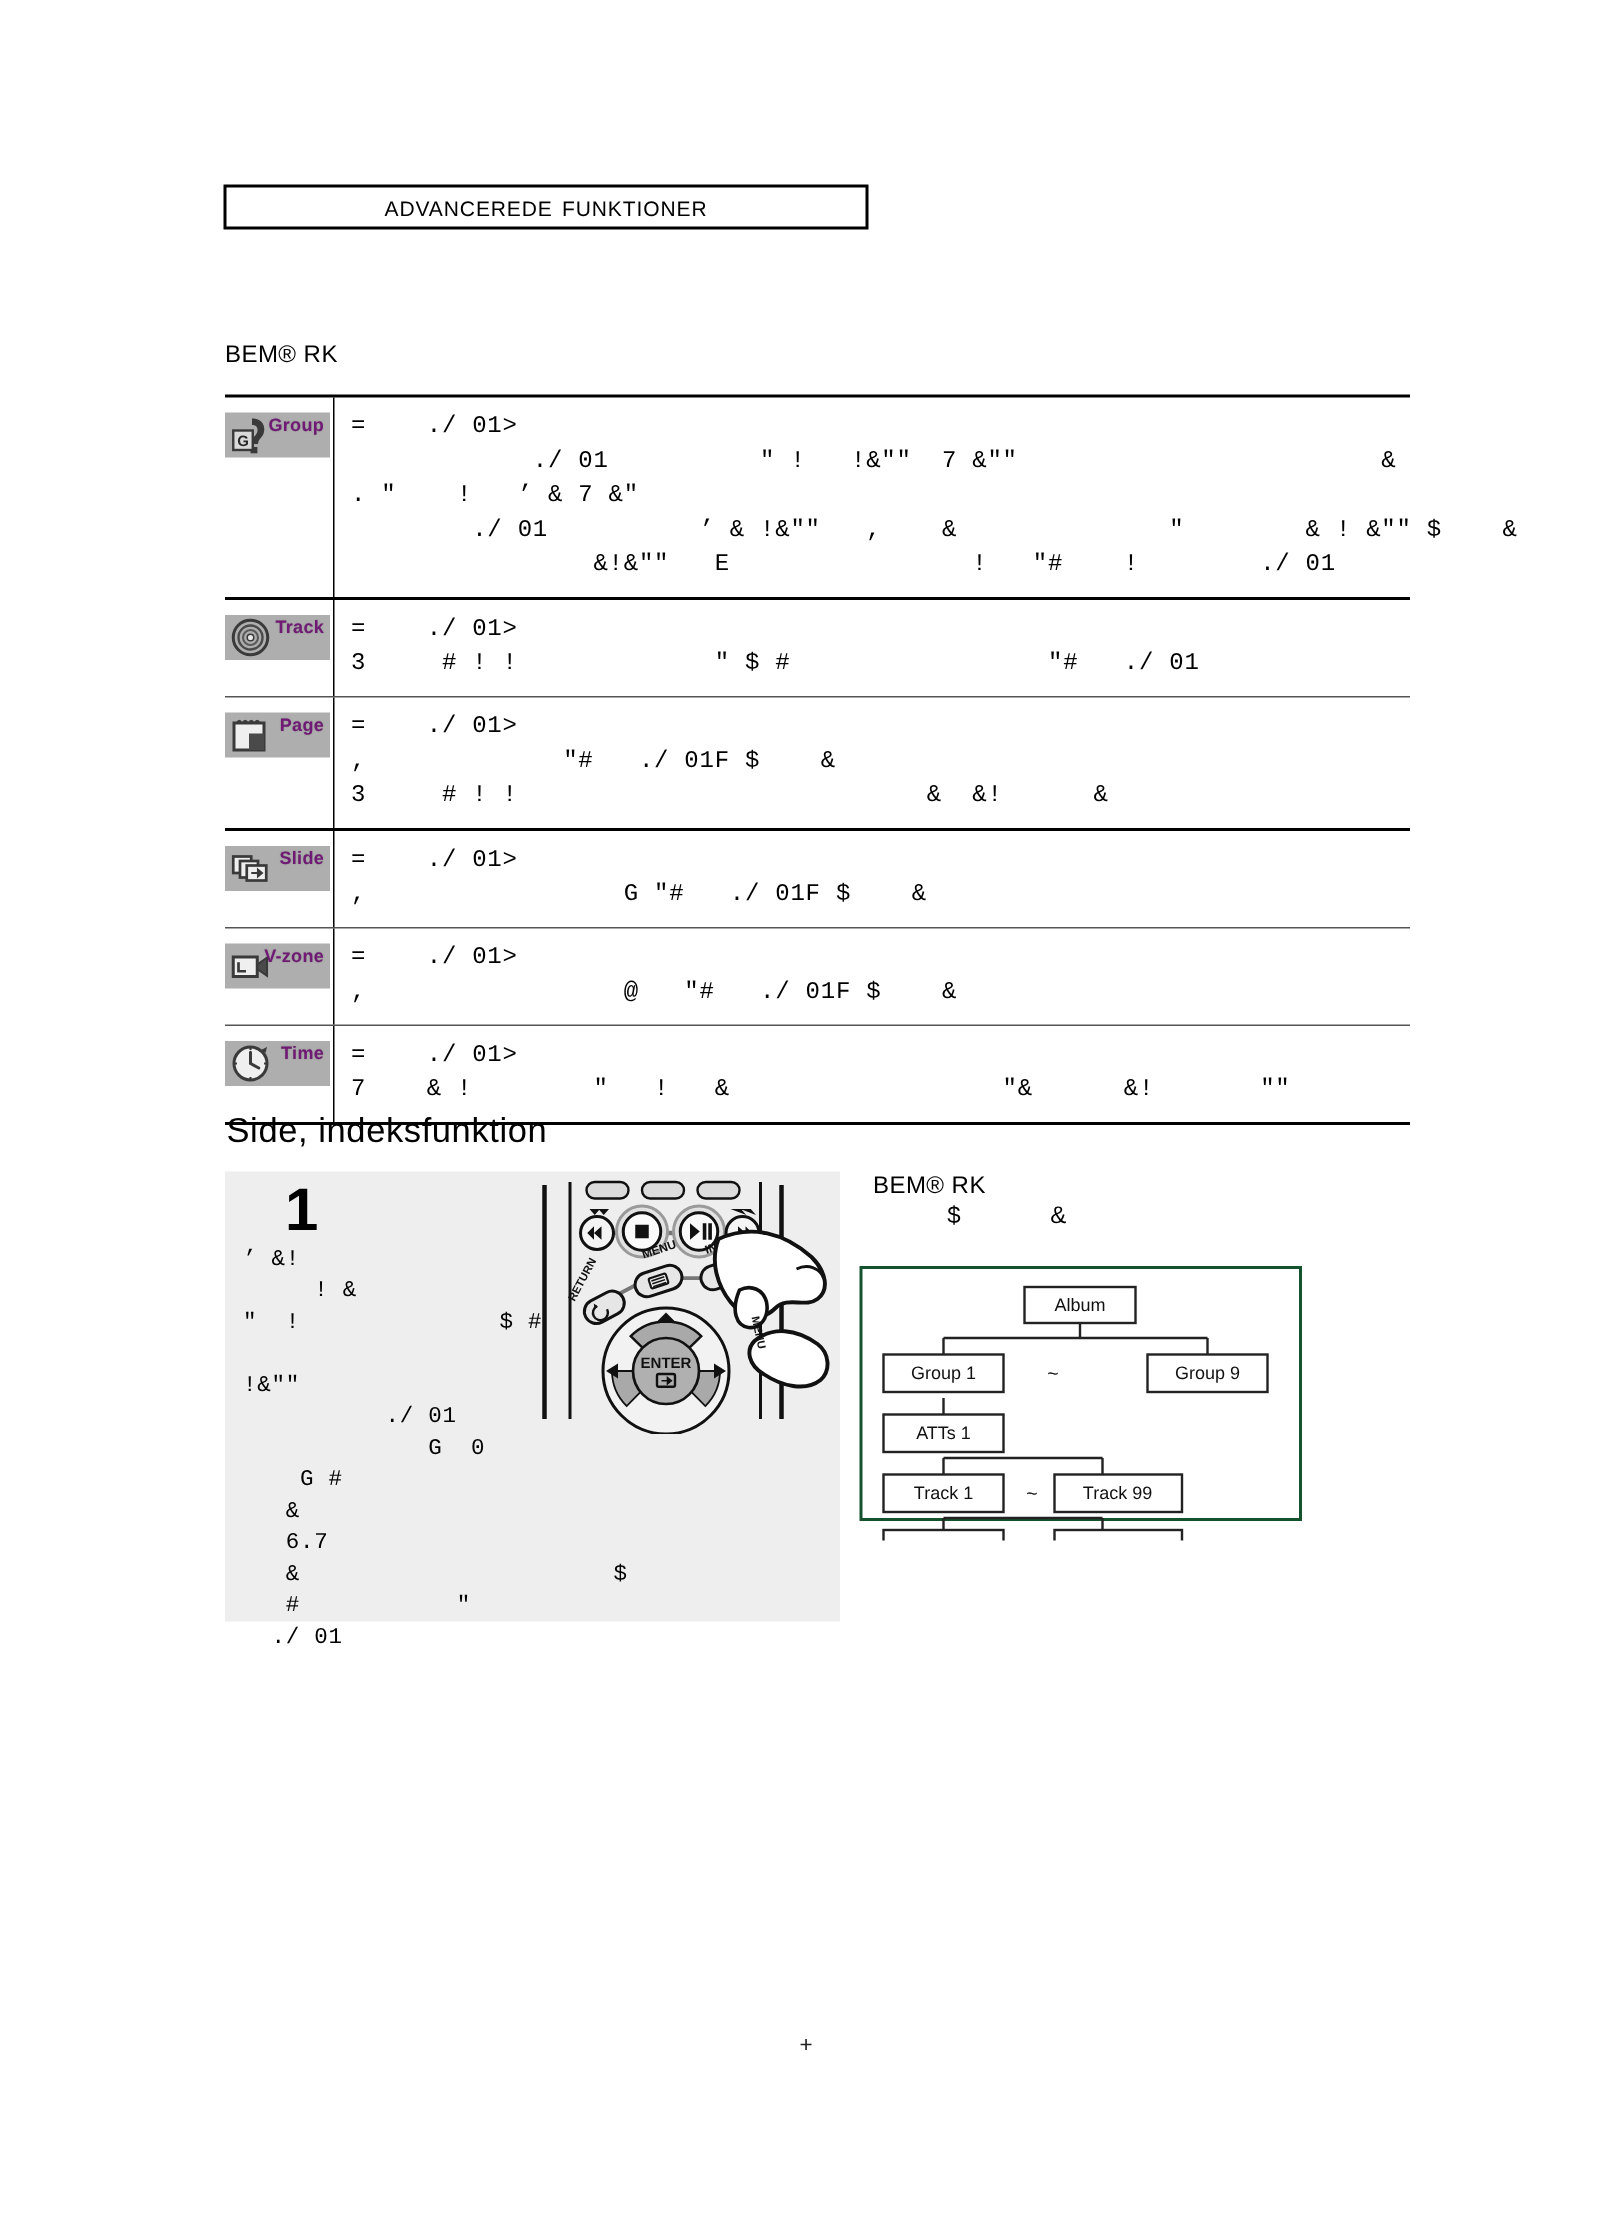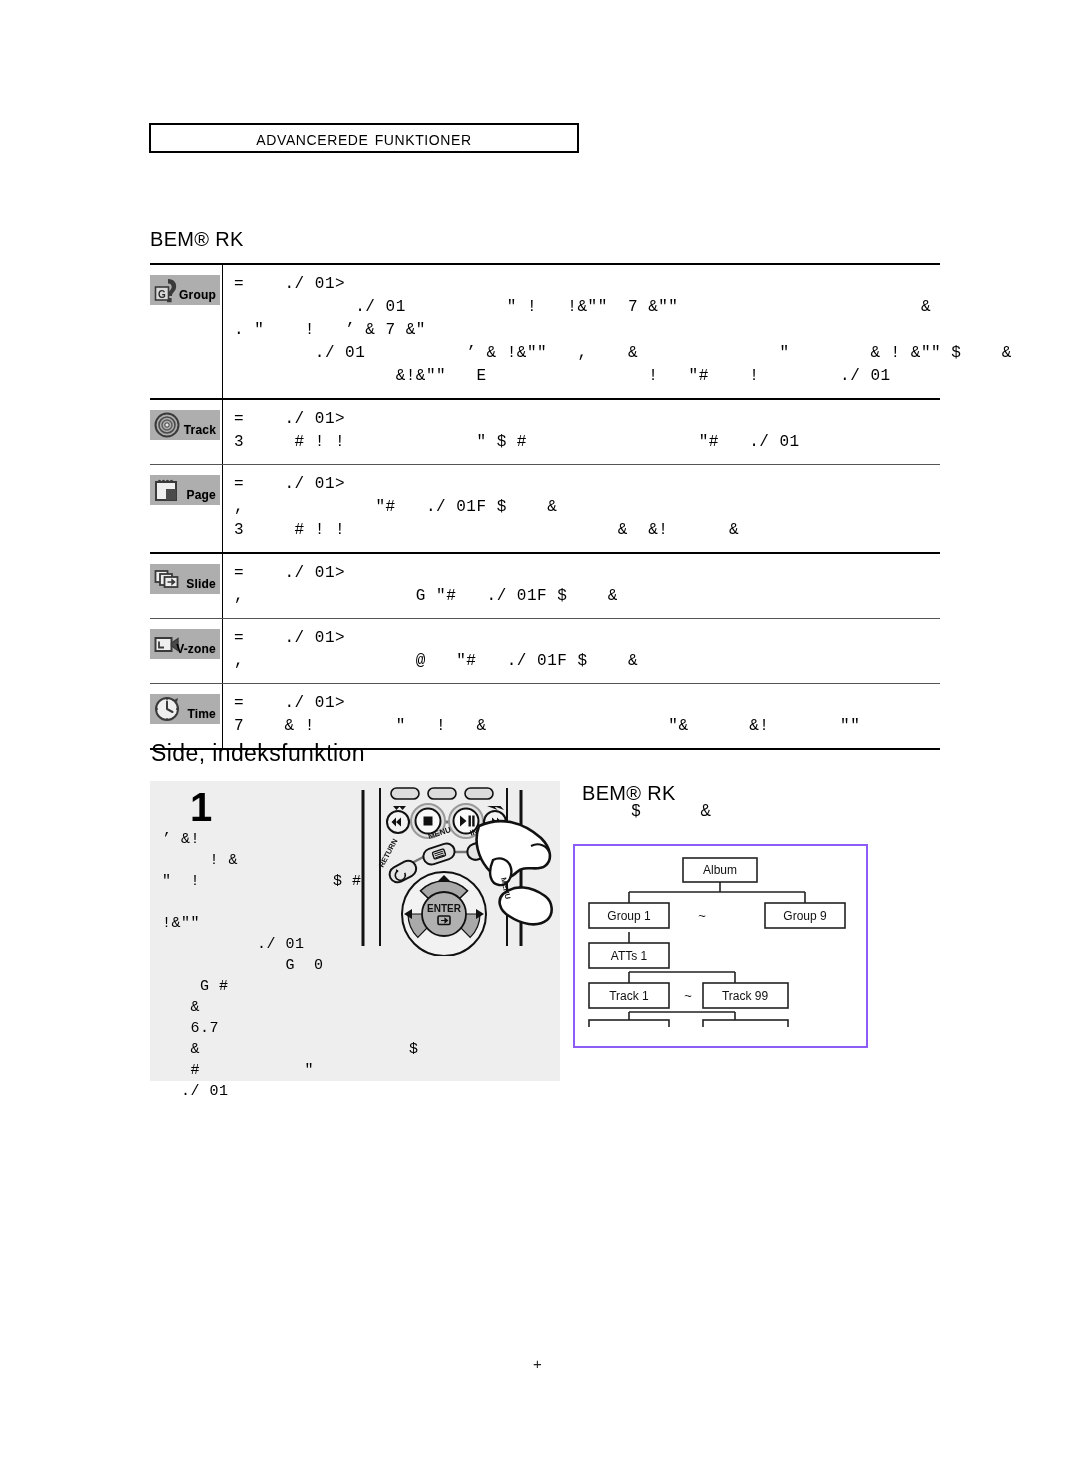--- a/index.html
+++ b/index.html
@@ -34,21 +34,21 @@
     letter-spacing: 0.6px;
     font-variant: small-caps;
     text-transform: lowercase;
     font-weight: 400;
   }
   .title-text::first-letter { font-size: 20px; }
 
   
   .note-label {
     position: absolute;
-    font-size: 20px;
+    font-size: 16px;
     letter-spacing: 0.3px;
   }
   #note-top { left: 150px; top: 228px; }
 
   
   .feature-table {
     position: absolute;
     left: 150px;
     top: 263px;
     width: 790px;
@@ -91,22 +91,22 @@
   .badge {
     position: relative;
     width: 70px;
     height: 30px;
     background: #aeaeae;
     display: block;
   }
   .badge-label {
     position: absolute;
     right: 4px;
-    bottom: 3px;
-    color: #000000;
+    bottom: 15px;
+    color: #701a75;
     font-size: 12px;
     font-weight: bold;
     letter-spacing: 0.2px;
     text-shadow: 0 0 1px rgba(0,0,0,.25);
   }
   .badge-ico {
     position: absolute;
     left: 4px;
     top: 2px;
   }
@@ -161,22 +161,22 @@
     top: 802px;
     font-size: 16px;
     white-space: pre;
     letter-spacing: 0.5px;
   }
   .hier-box {
     position: absolute;
     left: 573px;
     top: 844px;
     width: 295px;
-    height: 204px;
-    border: 2px solid #8b5cf6;
+    height: 170px;
+    border: 2px solid #14532d;
     box-sizing: border-box;
     background: #fff;
   }
   .hier-svg { display: block; }
 
   
   .page-mark {
     position: absolute;
     left: 533px;
     top: 1355px;

